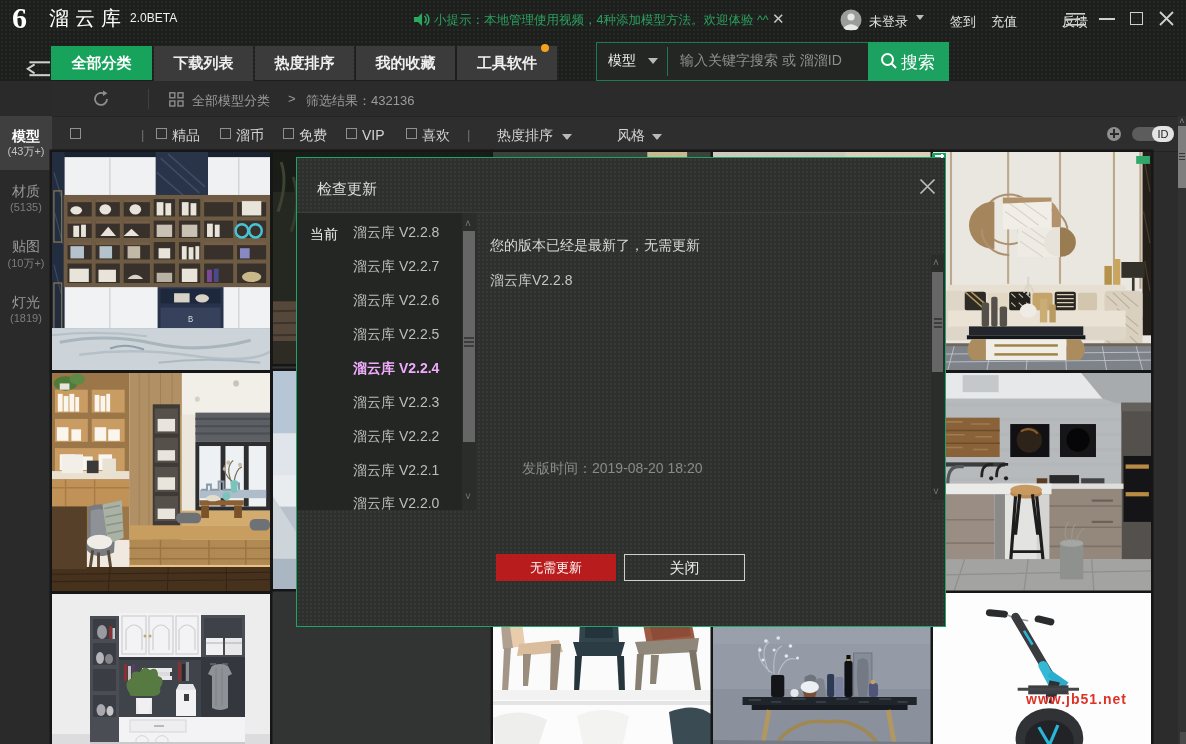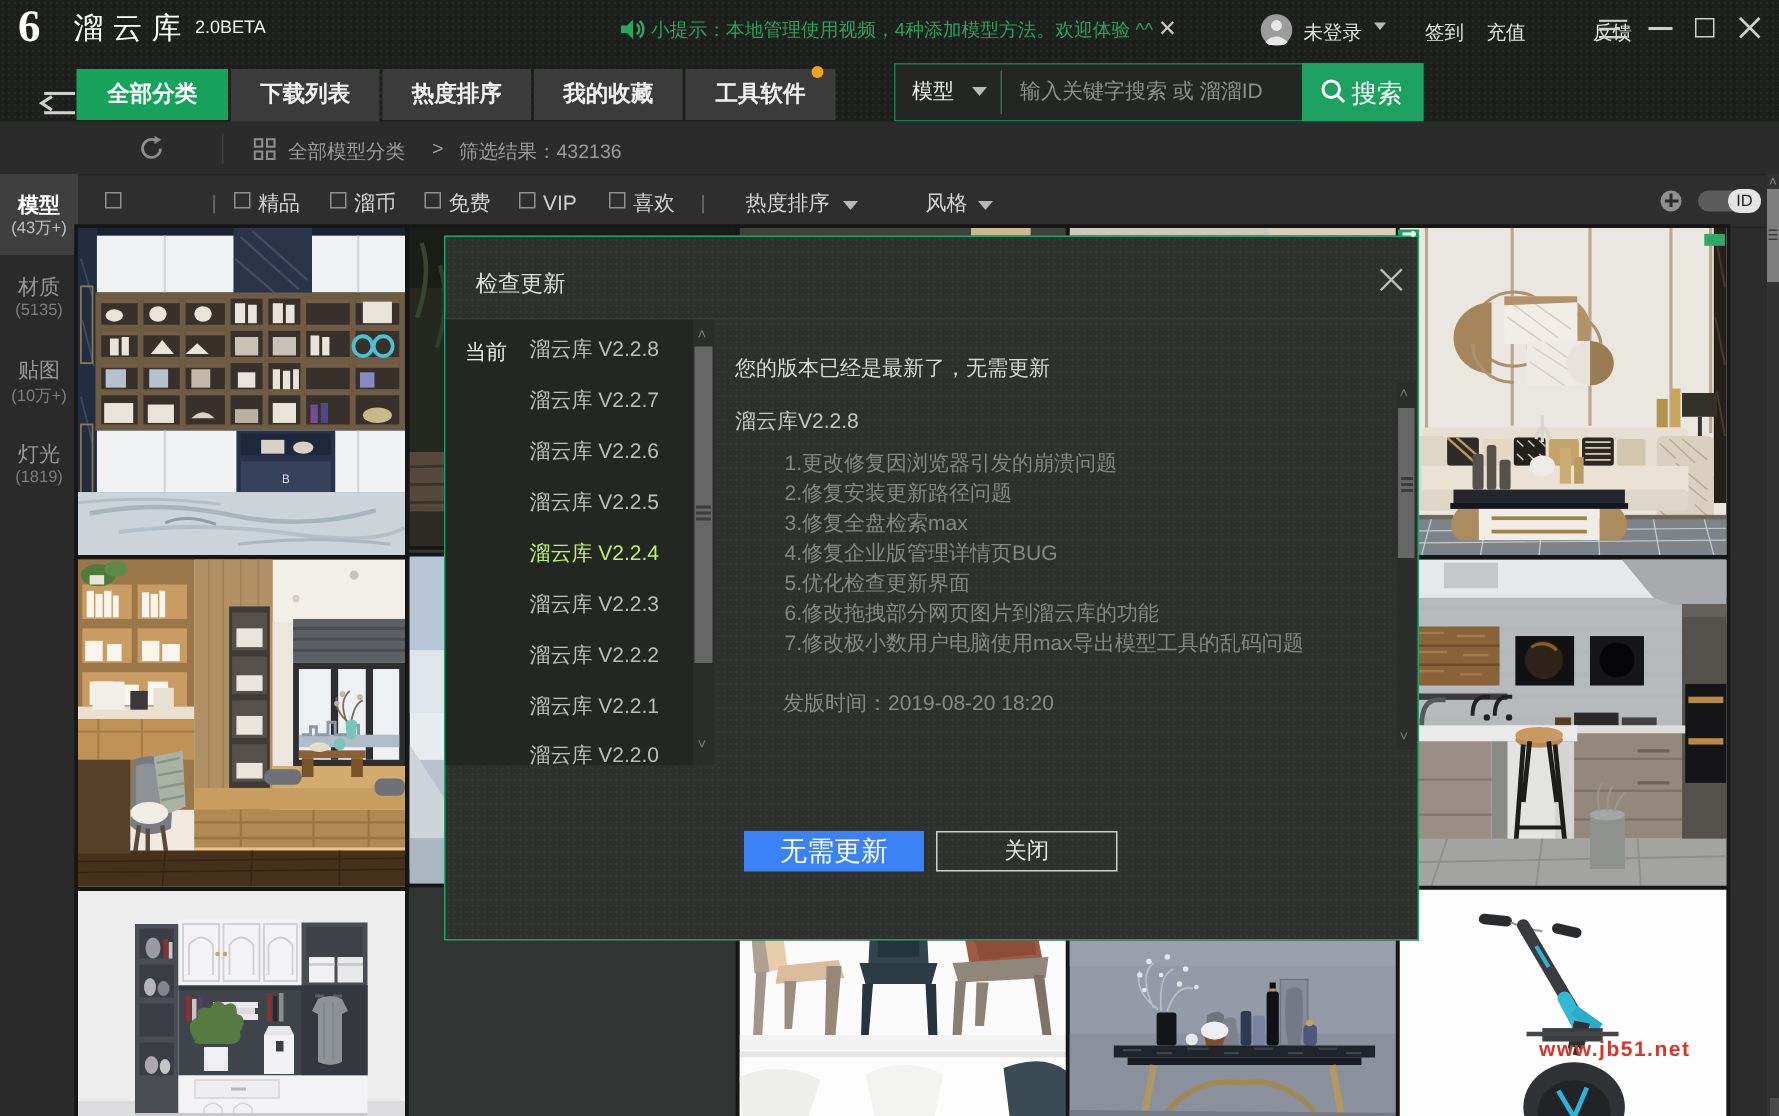--- a/index.html
+++ b/index.html
@@ -697,45 +697,44 @@
     <path d="M1.5 1.5 L15.5 15.5 M15.5 1.5 L1.5 15.5" stroke="#c0c0c0" stroke-width="1.6"></path>
   </svg>
   <div class="abs" style="left:297px;top:212px;width:648px;height:1px;background:#3a3d3a;z-index:11;"></div>
 
   <div class="abs" style="left:297px;top:213px;width:165px;height:297px;background:#232623;z-index:11;"></div>
   <div class="abs" style="left:310px;top:226px;color:#f0f0f0;font-size:14px;z-index:12;">当前</div>
   <div class="abs" style="left:353px;top:224px;color:#bdbdbd;font-size:14px;z-index:12;">溜云库 V2.2.8</div>
   <div class="abs" style="left:353px;top:258px;color:#bdbdbd;font-size:14px;z-index:12;">溜云库 V2.2.7</div>
   <div class="abs" style="left:353px;top:292px;color:#bdbdbd;font-size:14px;z-index:12;">溜云库 V2.2.6</div>
   <div class="abs" style="left:353px;top:326px;color:#bdbdbd;font-size:14px;z-index:12;">溜云库 V2.2.5</div>
-  <div class="abs" style="left:353px;top:360px;color:#bef264;font-size:14px;z-index:12;">溜云库 V2.2.4</div>
+  <div class="abs" style="left:353px;top:360px;color:#f0abfc;font-size:14px;z-index:12;font-weight:bold;">溜云库 V2.2.4</div>
   <div class="abs" style="left:353px;top:394px;color:#bdbdbd;font-size:14px;z-index:12;">溜云库 V2.2.3</div>
   <div class="abs" style="left:353px;top:428px;color:#bdbdbd;font-size:14px;z-index:12;">溜云库 V2.2.2</div>
   <div class="abs" style="left:353px;top:462px;color:#bdbdbd;font-size:14px;z-index:12;">溜云库 V2.2.1</div>
   <div class="abs" style="left:353px;top:495px;height:15px;overflow:hidden;color:#bdbdbd;font-size:14px;z-index:12;">溜云库 V2.2.0</div>
 
   <div class="abs" style="left:462px;top:213px;width:14px;height:297px;background:#2a2d2a;z-index:12;"></div>
   <div class="abs" style="left:465px;top:219px;width:10px;height:10px;z-index:13;color:#7a7a7a;font-size:10px;line-height:10px;">˄</div>
   <div class="abs" style="left:463px;top:231px;width:12px;height:211px;background:#666;z-index:13;"></div>
   <div class="abs" style="left:464px;top:337px;width:10px;height:1.5px;background:#3c3c3c;z-index:14;"></div>
   <div class="abs" style="left:464px;top:341px;width:10px;height:1.5px;background:#3c3c3c;z-index:14;"></div>
   <div class="abs" style="left:464px;top:345px;width:10px;height:1.5px;background:#3c3c3c;z-index:14;"></div>
   <div class="abs" style="left:465px;top:492px;width:10px;height:10px;z-index:13;color:#7a7a7a;font-size:10px;line-height:10px;">˅</div>
 
   <div class="abs" style="left:490px;top:237px;color:#d8d8d8;font-size:14px;z-index:12;">您的版本已经是最新了，无需更新</div>
   <div class="abs" style="left:490px;top:272px;color:#c6c6c6;font-size:14px;z-index:12;">溜云库V2.2.8</div>
-  <div class="abs" style="left:523px;top:298px;color:#868686;font-size:14px;line-height:20px;z-index:12;">1.更改修复因浏览器引发的崩溃问题<br>2.修复安装更新路径问题<br>3.修复全盘检索max<br>4.修复企业版管理详情页BUG<br>5.优化检查更新界面<br>6.修改拖拽部分网页图片到溜云库的功能<br>7.修改极小数用户电脑使用max导出模型工具的乱码问题</div>
   <div class="abs" style="left:522px;top:460px;color:#8a8a8a;font-size:14px;z-index:12;">发版时间：2019-08-20 18:20</div>
 
   <div class="abs" style="left:931px;top:255px;width:13px;height:245px;background:#2a2d2a;z-index:12;"></div>
   <div class="abs" style="left:933px;top:258px;width:9px;height:10px;z-index:13;color:#7a7a7a;font-size:10px;line-height:10px;">˄</div>
   <div class="abs" style="left:932px;top:272px;width:11px;height:100px;background:#666;z-index:13;"></div>
   <div class="abs" style="left:934px;top:318px;width:8px;height:1.5px;background:#3c3c3c;z-index:14;"></div>
   <div class="abs" style="left:934px;top:322px;width:8px;height:1.5px;background:#3c3c3c;z-index:14;"></div>
   <div class="abs" style="left:934px;top:326px;width:8px;height:1.5px;background:#3c3c3c;z-index:14;"></div>
   <div class="abs" style="left:933px;top:487px;width:9px;height:10px;z-index:13;color:#7a7a7a;font-size:10px;line-height:10px;">˅</div>
 
-  <div class="abs" style="left:496px;top:554px;width:120px;height:27px;background:#3b82f6;color:#fff;font-size:18px;text-align:center;line-height:27px;z-index:12;">无需更新</div>
+  <div class="abs" style="left:496px;top:554px;width:120px;height:27px;background:#b91c1c;color:#fff;font-size:13px;text-align:center;line-height:27px;z-index:12;">无需更新</div>
   <div class="abs" style="left:624px;top:554px;width:121px;height:27px;border:1px solid #cfcfcf;color:#e8e8e8;font-size:15px;text-align:center;line-height:25px;z-index:12;">关闭</div>
 
   <div class="abs" style="left:1026px;top:691px;width:150px;color:#dd3226;font-size:14px;font-weight:bold;letter-spacing:1px;z-index:20;text-shadow:1px 1px 0 #fff;">www.jb51.net</div>
 
 </div>
 
 </body></html>

